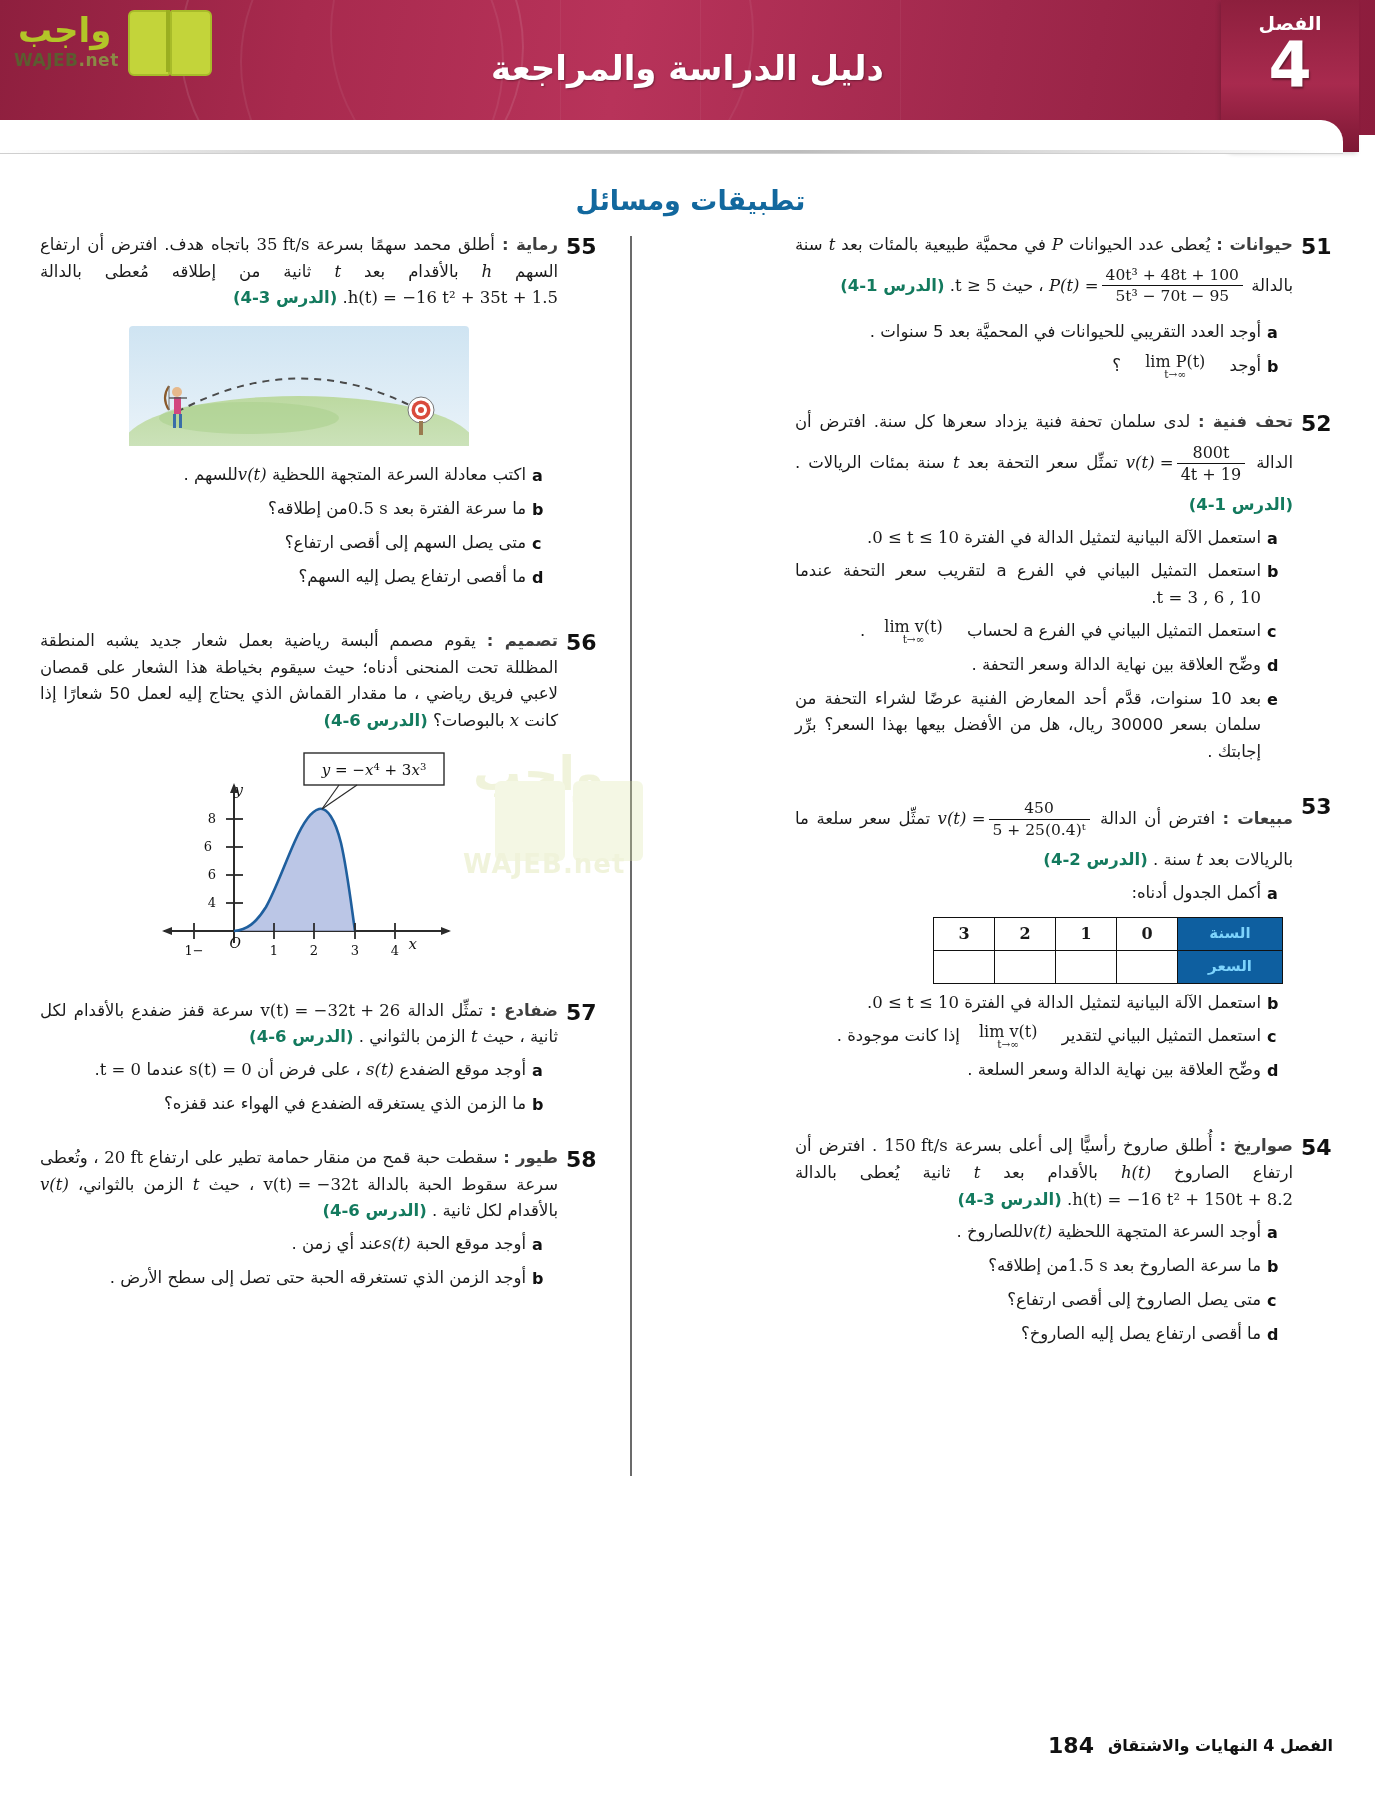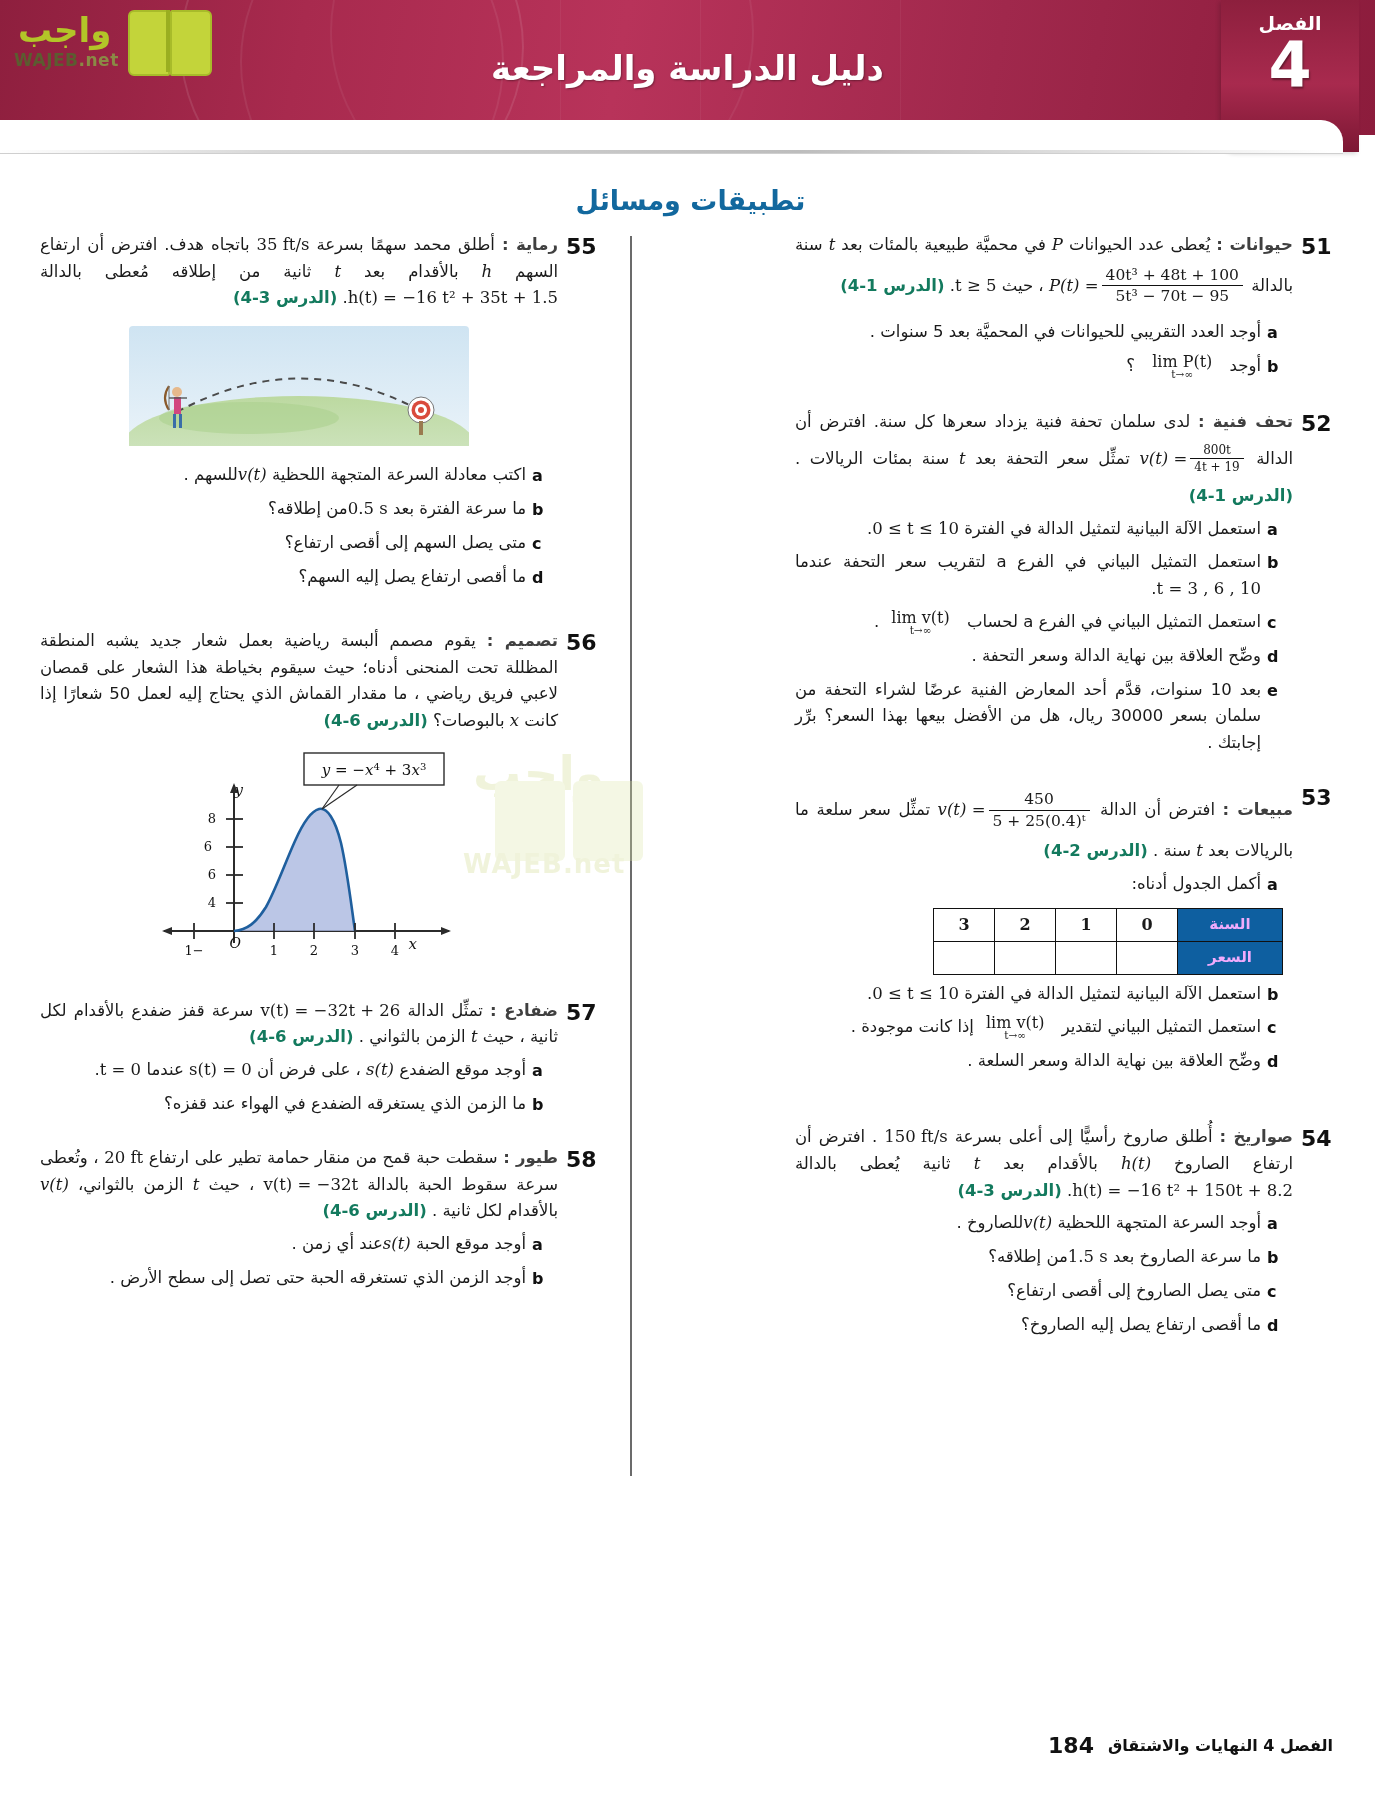--- a/index.html
+++ b/index.html
@@ -89,29 +89,29 @@
   .part{display:flex;flex-direction:row;align-items:flex-start;margin-bottom:7px;}
   .part-let{flex:0 0 26px;text-align:left;font-size:16px;font-weight:bold;color:#111;direction:ltr;padding-top:1px;}
   .part-txt{flex:1 1 auto;padding-right:6px;font-size:16.5px;line-height:1.6;text-align:justify;}
 
   
   .frac{display:inline-block;vertical-align:middle;text-align:center;direction:ltr;
         font-family:"DejaVu Serif","Liberation Serif",serif;line-height:1.12;margin:8px 3px;}
   .frac .nm{display:block;border-bottom:1.4px solid #111;padding:0 4px 1px;}
   .frac .dn{display:block;padding:2px 4px 0;}
   .lim{display:inline-block;direction:ltr;text-align:center;vertical-align:middle;
-       font-family:"DejaVu Serif","Liberation Serif",serif;line-height:1.0;margin:0 12px;}
+       font-family:"DejaVu Serif","Liberation Serif",serif;line-height:1.0;margin:0 19px;}
   .lim .top{display:block;font-size:16px;}
   .lim .bot{display:block;font-size:10.5px;margin-top:-1px;}
 
   
   .tbl-wrap{margin:10px 0 6px 0;display:flex;justify-content:flex-start;padding-right:10px;}
   table.dtab{border-collapse:collapse;direction:rtl;}
   table.dtab td,table.dtab th{border:1.6px solid #111;height:30px;}
-  table.dtab th.hd{background:#0e5fa0;color:#f0abfc;font-size:15px;font-weight:bold;
+  table.dtab th.hd{background:#0e5fa0;color:#7dd3fc;font-size:15px;font-weight:bold;
     width:88px;padding:0 8px;text-align:center;}
   table.dtab td.v{width:58px;text-align:center;font-size:16px;font-weight:bold;
     font-family:"DejaVu Serif","Liberation Serif",serif;}
   table.dtab td.e{width:58px;}
 
   
   .archery{margin:14px auto 16px;width:340px;height:120px;position:relative;}
 
   
   .graphbox{margin:8px auto 10px;width:340px;height:230px;position:relative;}
@@ -207,21 +207,21 @@
       </div>
     </div>
   </div>
 
   <div class="prob" style="margin-top:22px">
     <div class="prob-num">52</div>
     <div class="prob-body">
       <span class="kw">تحف فنية :</span>
       <span>لدى سلمان تحفة فنية يزداد سعرها كل سنة. افترض أن الدالة</span>
       <span class="mthr" style="white-space:nowrap;">
-        <span class="mth">v(t) =</span><span class="frac" style="font-size:12px"><span class="nm">800t</span><span class="dn">4t + 19</span></span>
+        <span class="mth">v(t) =</span><span class="frac" style="font-size:16px"><span class="nm">800t</span><span class="dn">4t + 19</span></span>
       </span>
       <span>تمثِّل سعر التحفة بعد</span>
       <span class="mth">t</span>
       <span>سنة بمئات الريالات .</span>
       <span class="lesson">(الدرس 1-4)</span>
       <div class="parts">
         <div class="part">
           <div class="part-let">a</div>
           <div class="part-txt"><span>استعمل الآلة البيانية لتمثيل الدالة في الفترة</span>
             <span class="mthr">0 ≤ t ≤ 10</span><span>.</span></div>

